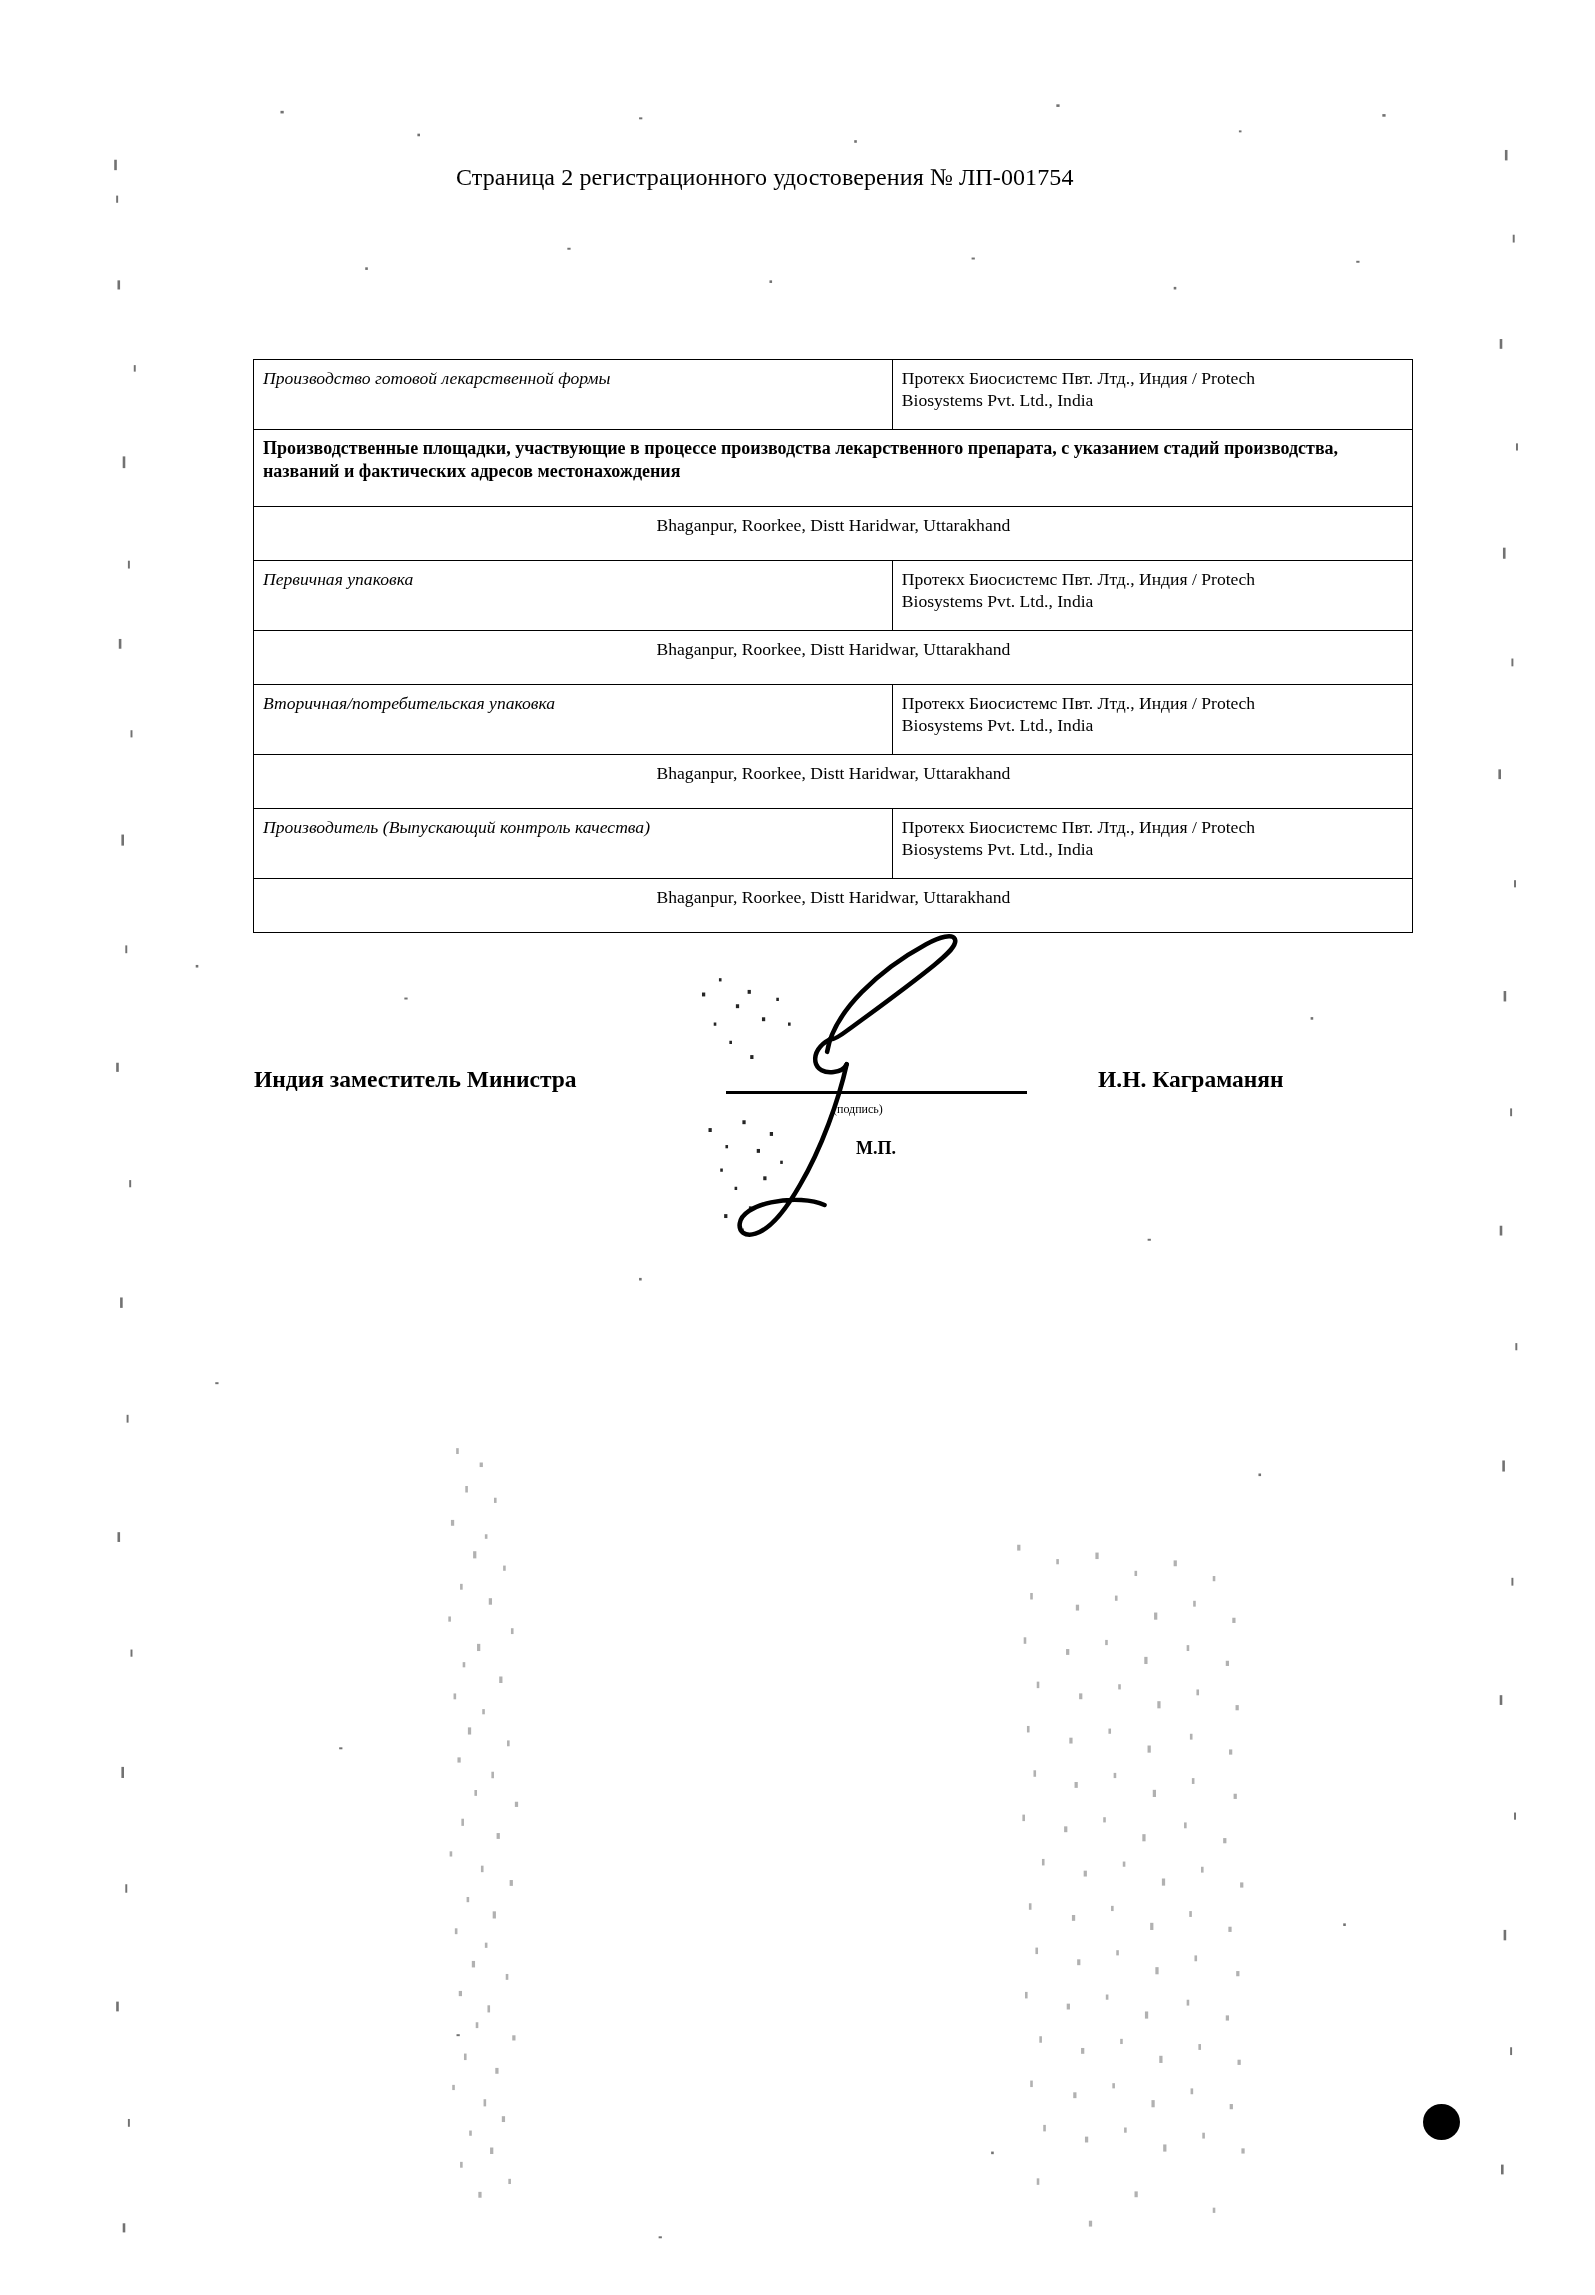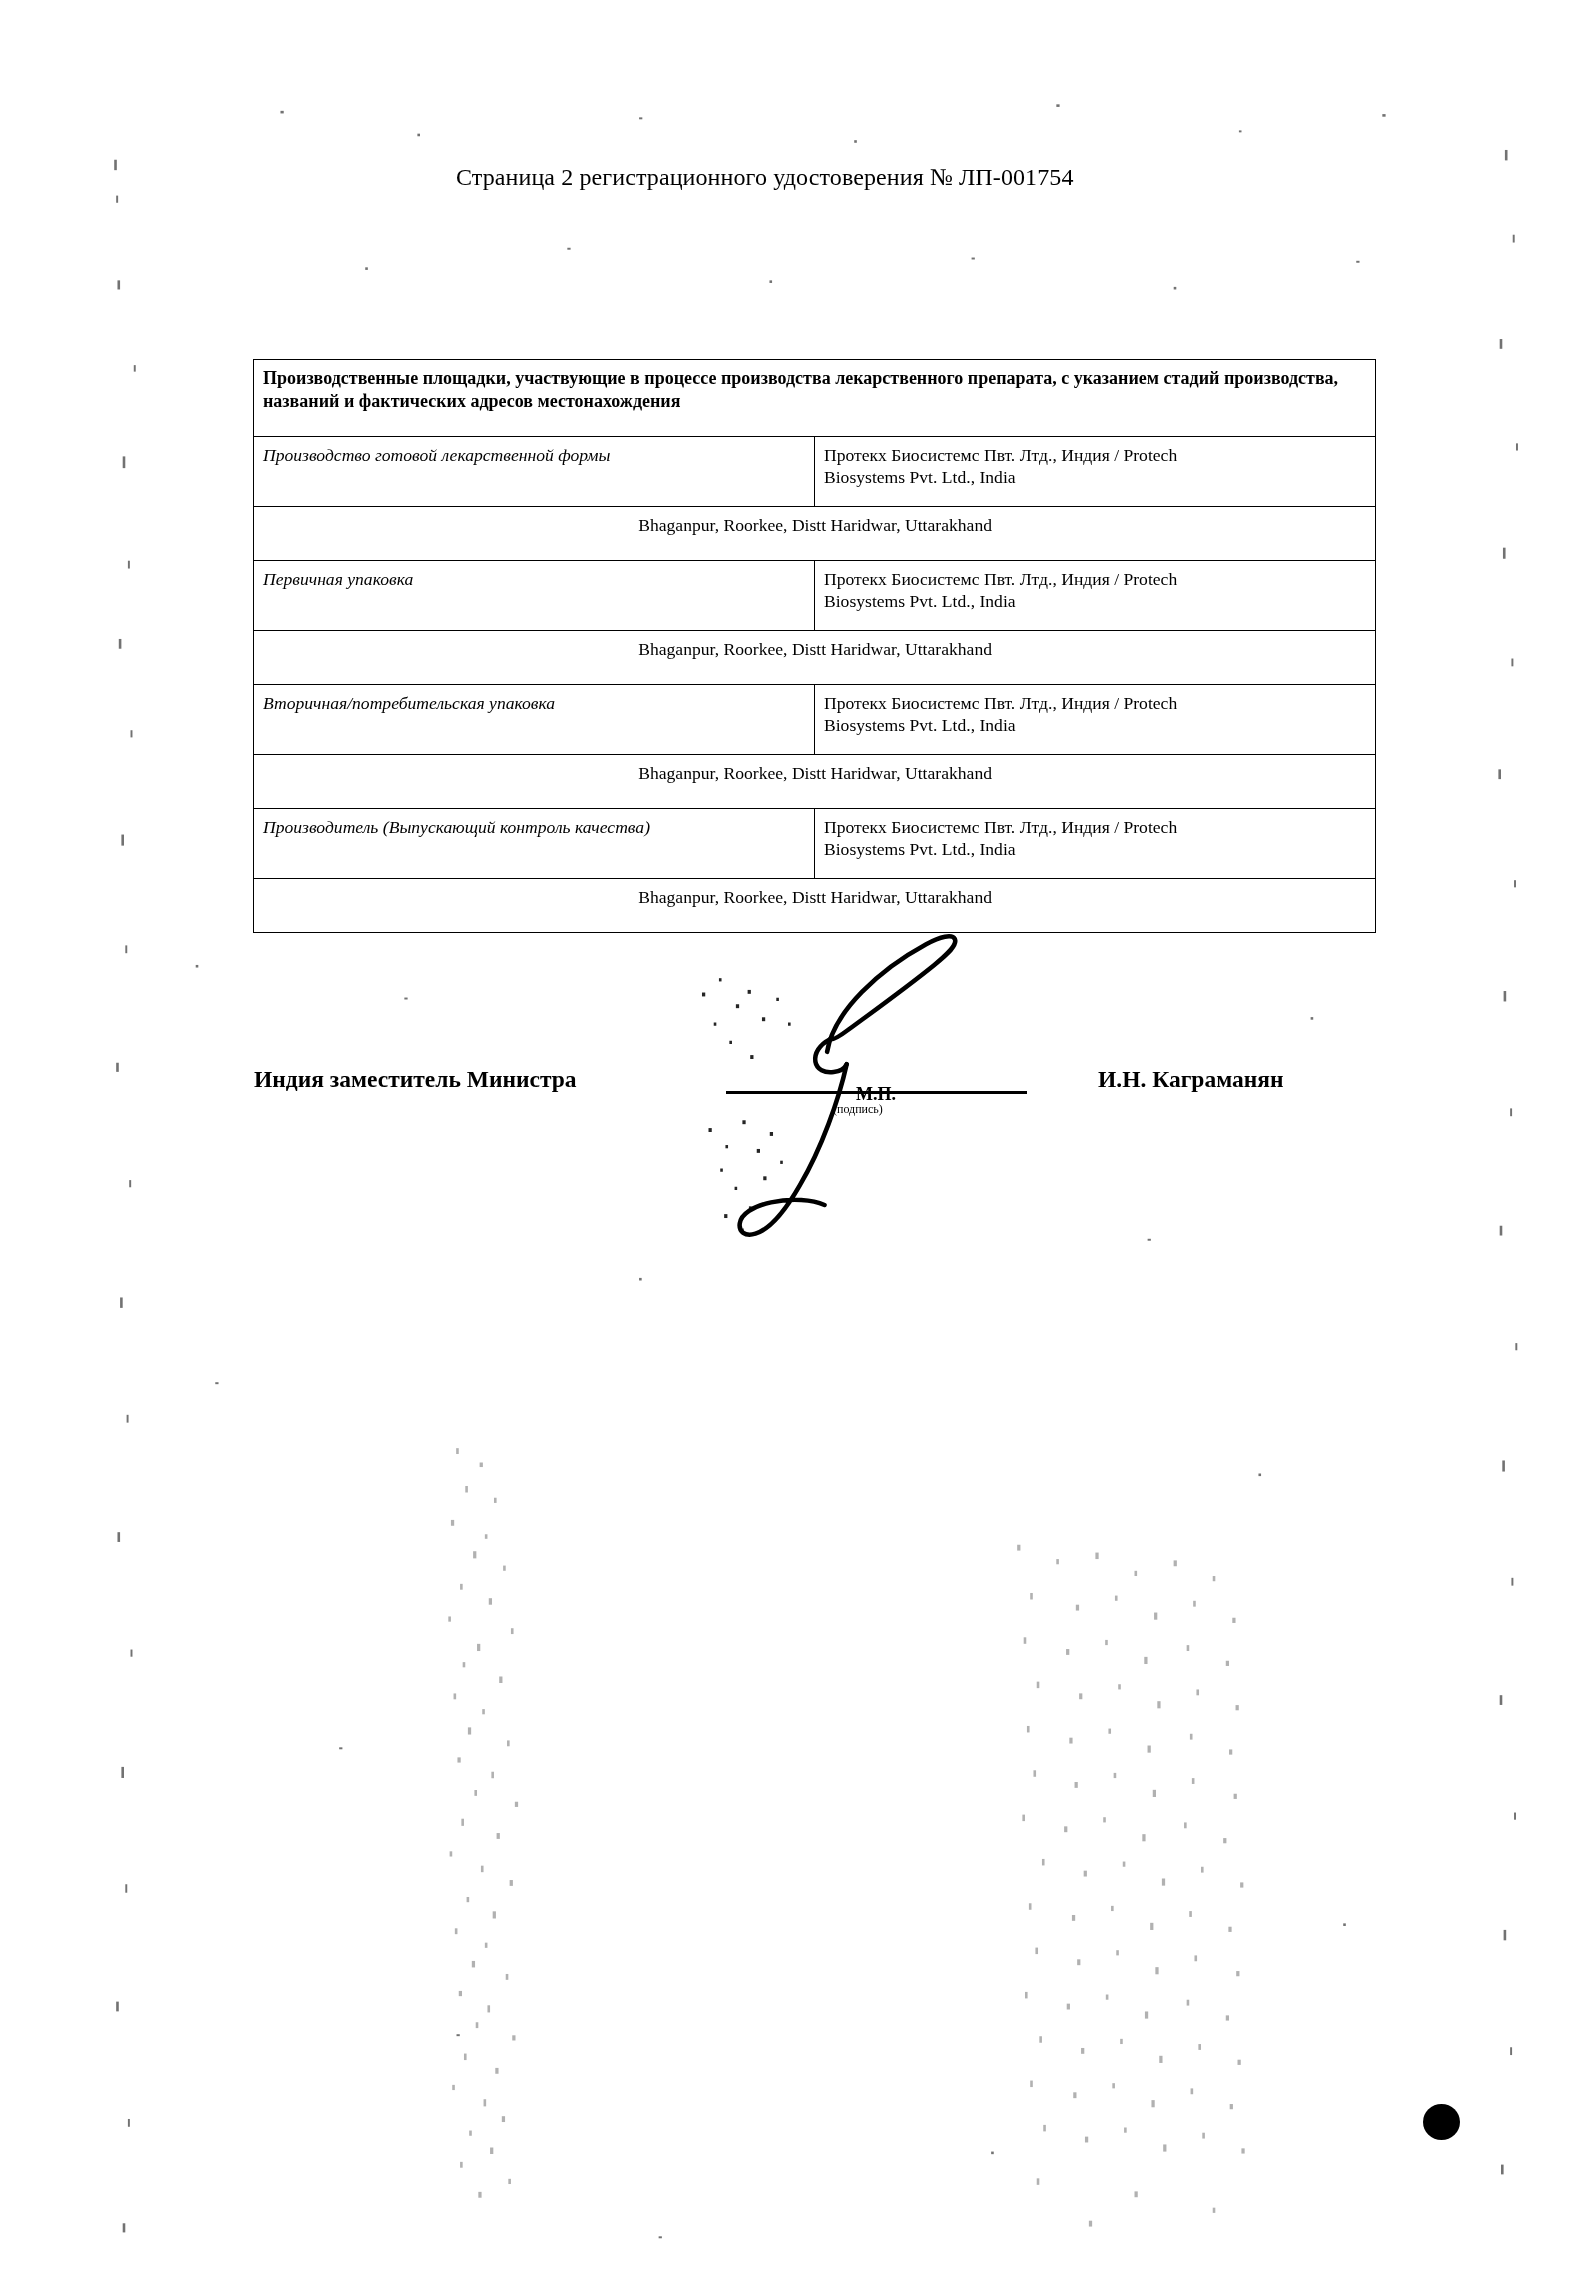--- a/index.html
+++ b/index.html
@@ -112,21 +112,21 @@
     position: absolute;
     left: 833px;
     top: 1102px;
     font-size: 12px;
     white-space: nowrap;
     filter: blur(0.1px);
   }
   .sig-seal {
     position: absolute;
     left: 856px;
-    top: 1084px;
+    top: 1138px;
     font-size: 18px;
     font-weight: bold;
     white-space: nowrap;
     filter: blur(0.1px);
   }
   .sig-scrawl {
     position: absolute;
     left: 685px;
     top: 913px;
     width: 339px;
@@ -366,29 +366,29 @@
       <rect x="380" y="1035" width="4" height="8"></rect>
         <rect x="190" y="1055" width="5" height="9"></rect>
     </g>
   </svg>
 
   <div class="doc-title">Страница 2 регистрационного удостоверения № ЛП-001754</div>
 
   <table class="sites-table">
     <tbody>
       <tr>
-        <td class="hdr-cell" colspan="2">Производственные площадки, участвующие в процессе производства лекарственного препарата, с указанием стадий производства, названий и фактических адресов местонахождения</td>
-      </tr>
-
-      <tr>
         <td class="stage-cell">Производство готовой лекарственной формы</td>
         <td class="maker-cell">
           <div>Протекх Биосистемс Пвт. Лтд., Индия / Protech</div>
           <div>Biosystems Pvt. Ltd., India</div>
         </td>
+      </tr>
+
+      <tr>
+        <td class="hdr-cell" colspan="2">Производственные площадки, участвующие в процессе производства лекарственного препарата, с указанием стадий производства, названий и фактических адресов местонахождения</td>
       </tr>
       <tr>
         <td class="addr-cell" colspan="2">Bhaganpur, Roorkee, Distt Haridwar, Uttarakhand</td>
       </tr>
 
       <tr>
         <td class="stage-cell">Первичная упаковка</td>
         <td class="maker-cell">
           <div>Протекх Биосистемс Пвт. Лтд., Индия / Protech</div>
           <div>Biosystems Pvt. Ltd., India</div>

